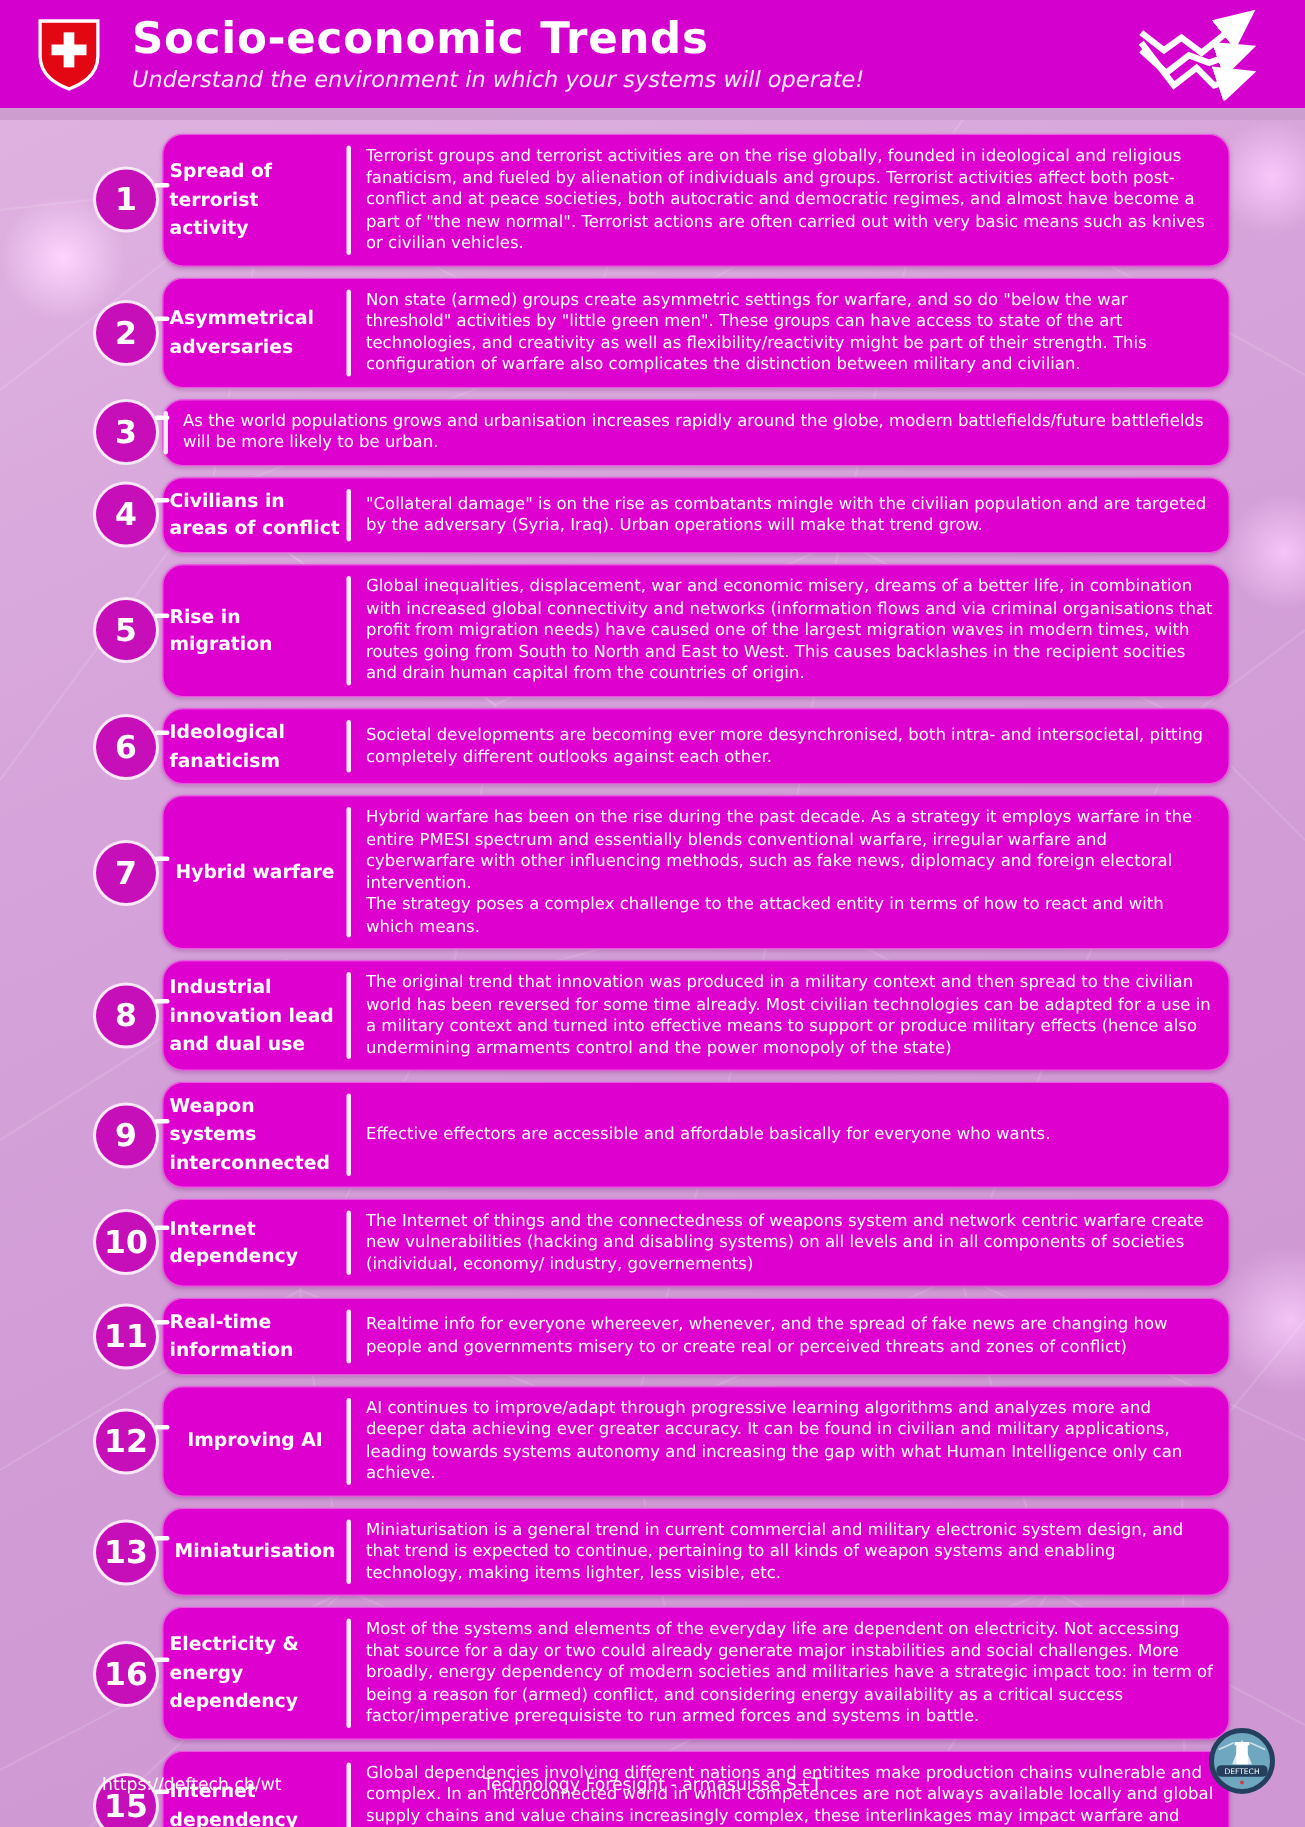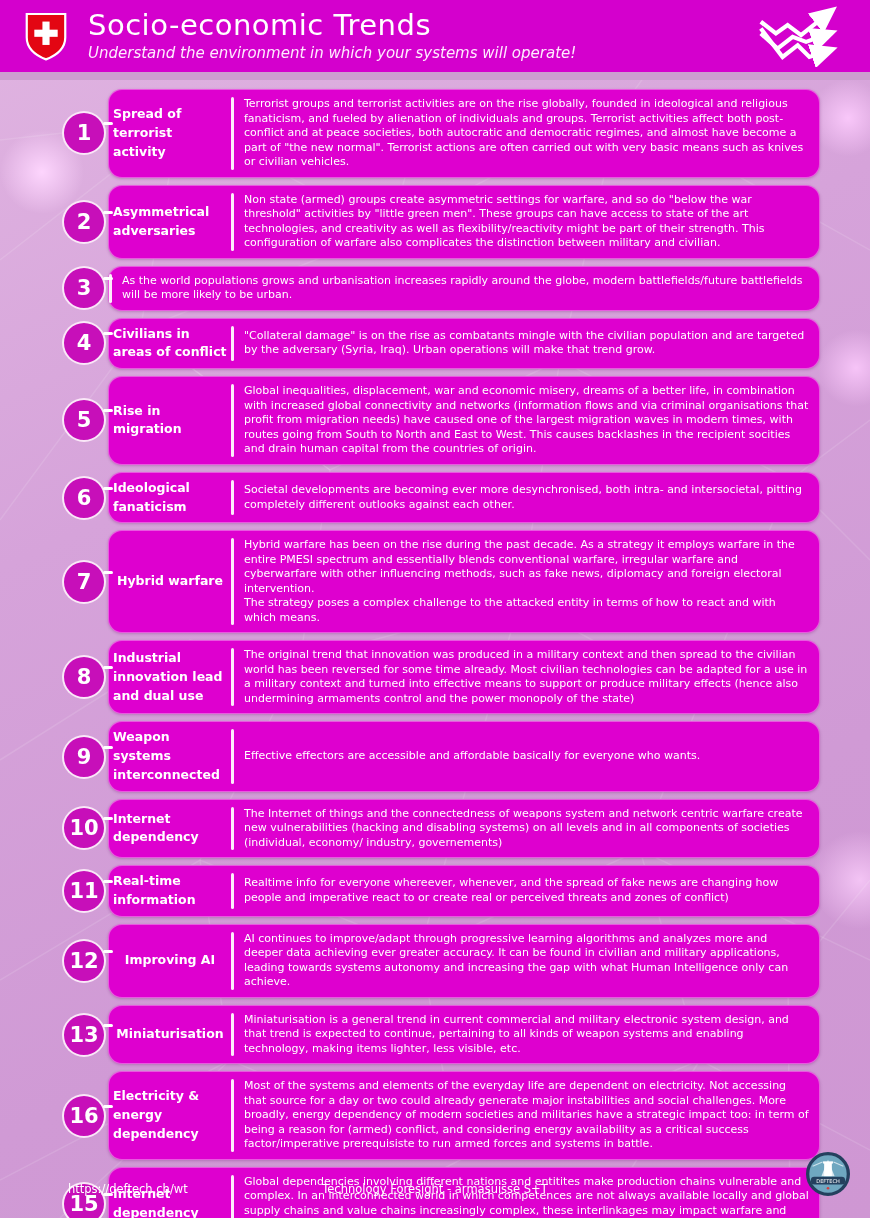--- a/index.html
+++ b/index.html
@@ -24,21 +24,21 @@
   svg.mesh { position:absolute; inset:0; z-index:0; pointer-events:none; }
 
   
   .header {
     position:relative; z-index:2; height:72px; background:#d400cd;
     display:flex; align-items:center; padding:0 24px;
   }
   .header-band { position:relative; z-index:2; height:8px; background:#cb9ccf; opacity:.95; }
   .swiss-logo { width:44px; height:50px; flex:0 0 auto; margin-right:20px; }
   .title-block { flex:1 1 auto; }
-  .page-title { font-size:29px; font-weight:400; letter-spacing:.5px; line-height:1.1; }
+  .page-title { font-size:29px; font-weight:700; letter-spacing:.5px; line-height:1.1; }
   .page-subtitle { font-size:15px; font-style:italic; margin-top:2px; color:#ffeaff; }
   .trend-icon { width:84px; height:62px; flex:0 0 auto; margin-right:8px; }
 
   
   .main {
     position:relative; z-index:2;
     padding:9px 50px 0 62px;
     display:flex; flex-direction:column; gap:7px;
   }
   .row { display:flex; align-items:center; }
@@ -225,21 +225,21 @@
         <div class="vdivider"></div>
         <div class="card-desc">The Internet of things and the connectedness of weapons system and network centric warfare create new vulnerabilities (hacking and disabling systems) on all levels and in all components of societies (individual, economy/ industry, governements)</div>
       </div>
     </div>
 
     <div class="row">
       <div class="num">11</div>
       <div class="card">
         <div class="card-title">Real-time information</div>
         <div class="vdivider"></div>
-        <div class="card-desc">Realtime info for everyone whereever, whenever, and the spread of fake news are changing how people and imperative react to or create real or perceived threats and zones of conflict)</div>
+        <div class="card-desc">Realtime info for everyone whereever, whenever, and the spread of fake news are changing how people and governments misery to or create real or perceived threats and zones of conflict)</div>
       </div>
     </div>
 
     <div class="row">
       <div class="num">12</div>
       <div class="card">
         <div class="card-title">Improving AI</div>
         <div class="vdivider"></div>
         <div class="card-desc">AI continues to improve/adapt through progressive learning algorithms and analyzes more and deeper data achieving ever greater accuracy. It can be found in civilian and military applications, leading towards systems autonomy and increasing the gap with what Human Intelligence only can achieve.</div>
       </div>

